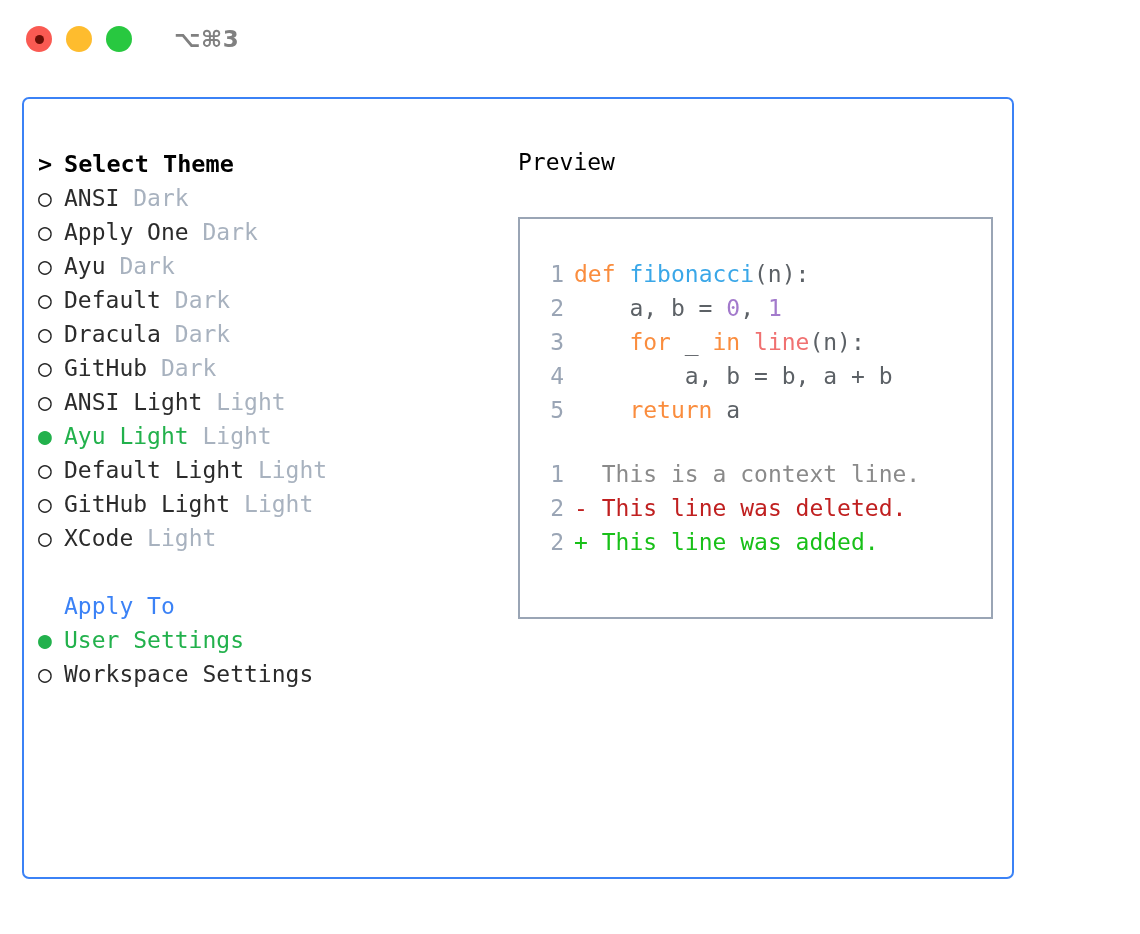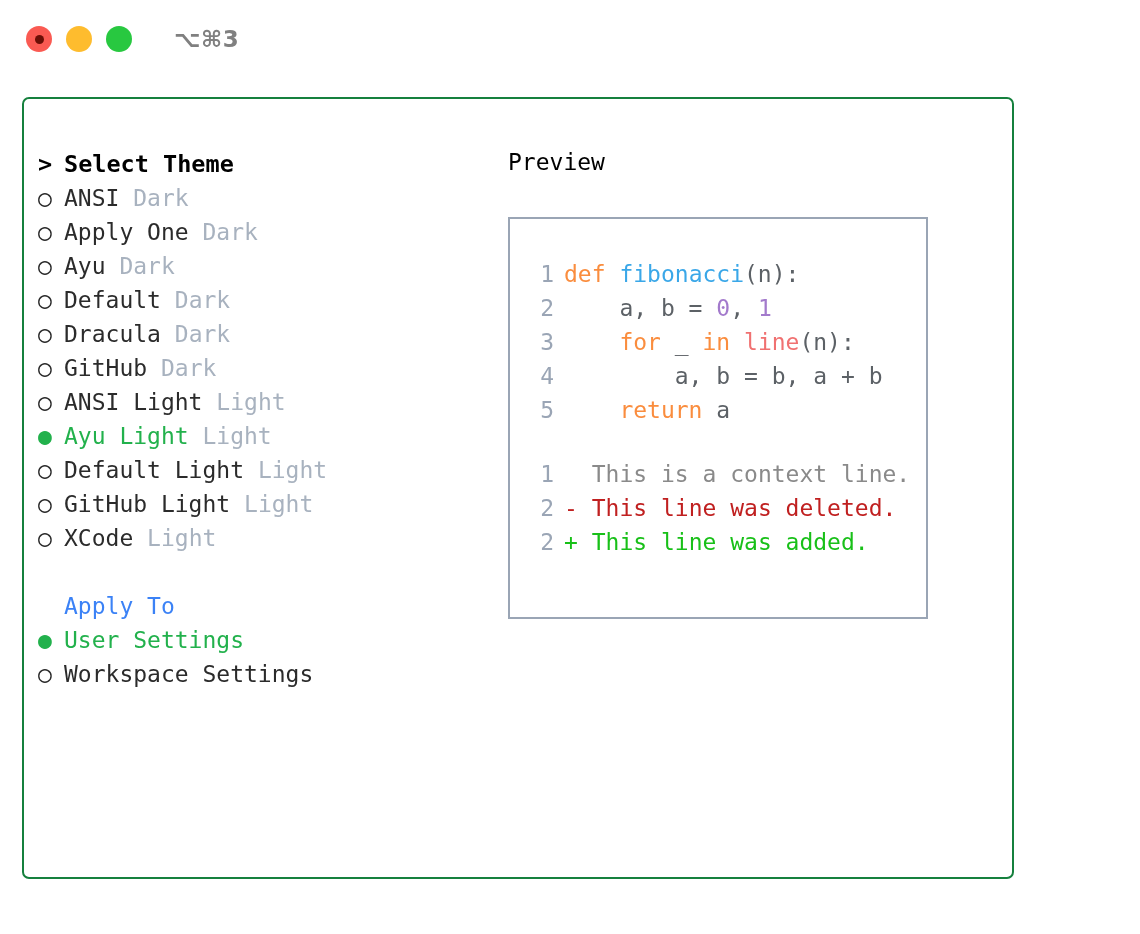--- a/index.html
+++ b/index.html
@@ -70,21 +70,21 @@
     letter-spacing: 0.5px;
   }
 
   
   .panel {
     position: absolute;
     left: 22px;
     top: 97px;
     width: 992px;
     height: 782px;
-    border: 2px solid #15803d;
+    border: 2px solid #3b82f6;
     border-radius: 7px;
     background: #ffffff;
   }
 
   .panel-body {
     position: absolute;
     left: 0; top: 0;
     width: 100%;
     height: 100%;
   }
@@ -134,36 +134,36 @@
     font-size: 23px;
     line-height: 34px;
     color: #a8b2bf;
     width: 404px;
     white-space: pre-wrap;
   }
 
   
   .right-col {
     position: absolute;
-    left: 468px;
+    left: 478px;
     top: 48px;
     width: 500px;
     padding-left: 16px;
   }
 
   .preview-title {
     font-size: 23px;
     line-height: 30px;
     color: #000000;
     white-space: pre;
   }
 
   .preview-box {
     margin-top: 40px;
-    width: 420px;
+    width: 475px;
     height: 402px;
     border: 2px solid #9aa5b5;
     background: #ffffff;
     padding: 38px 0 0 18px;
   }
 
   .code-line {
     font-size: 23px;
     line-height: 34px;
     white-space: pre;

